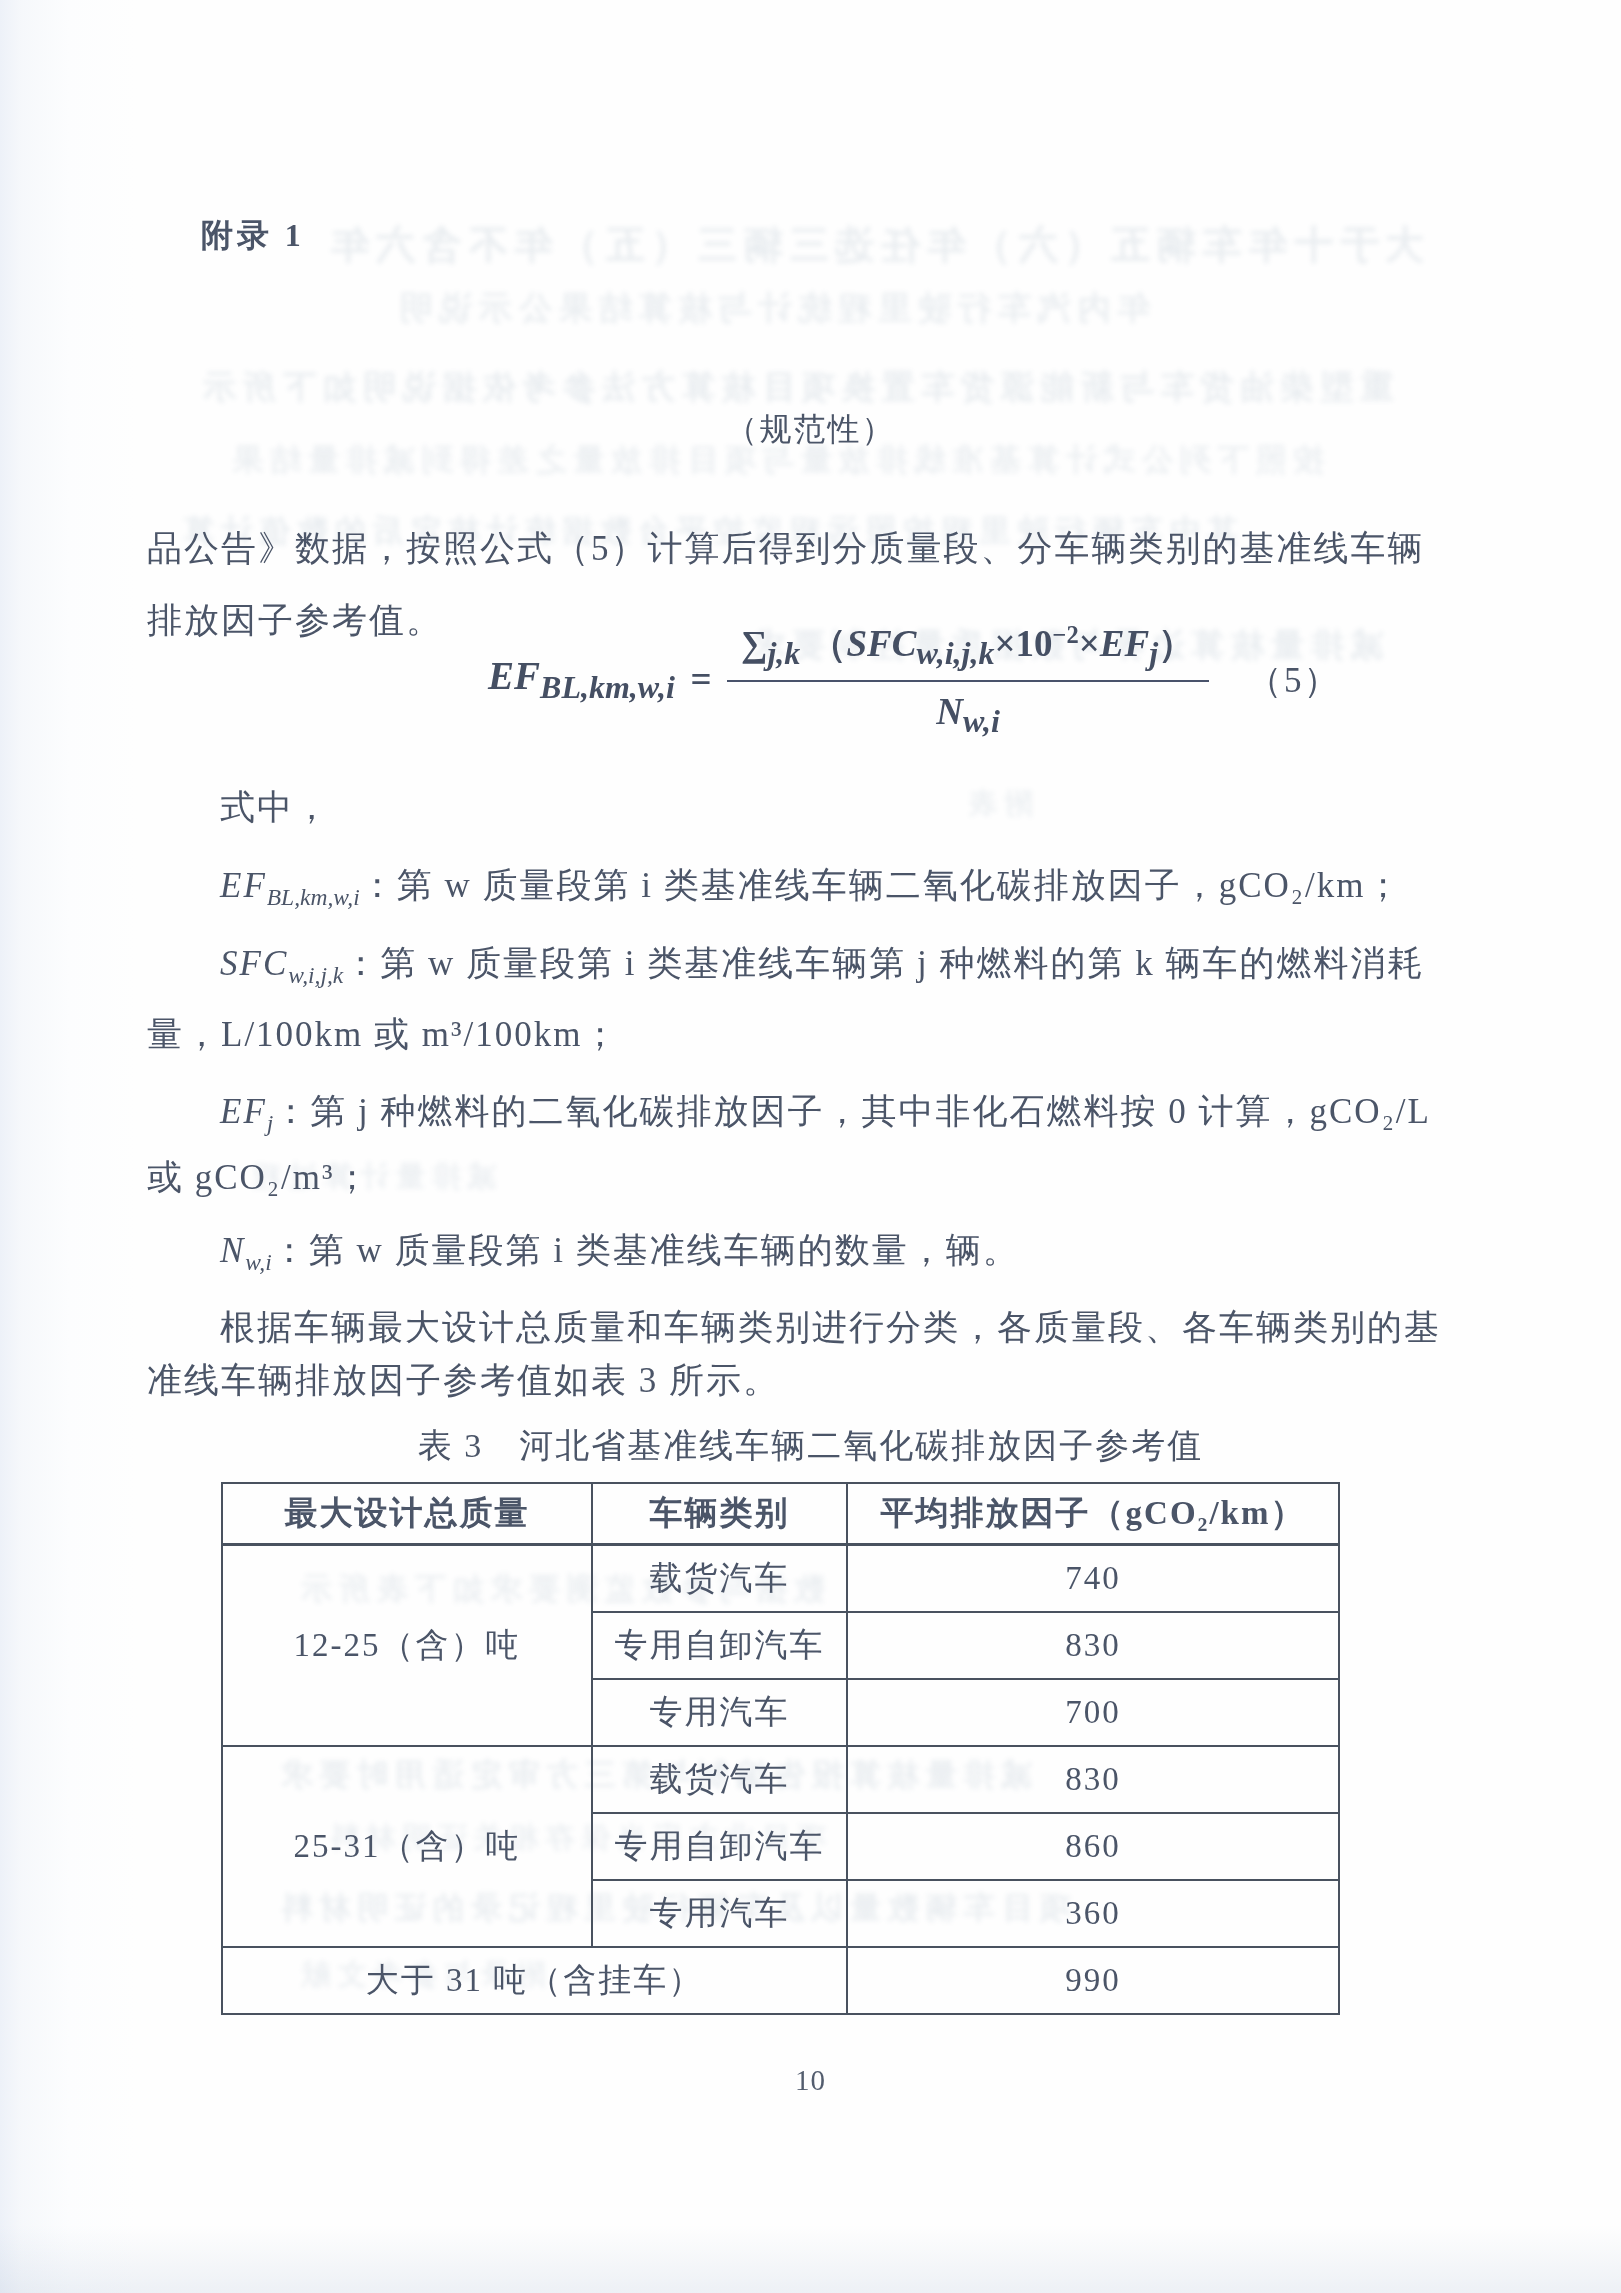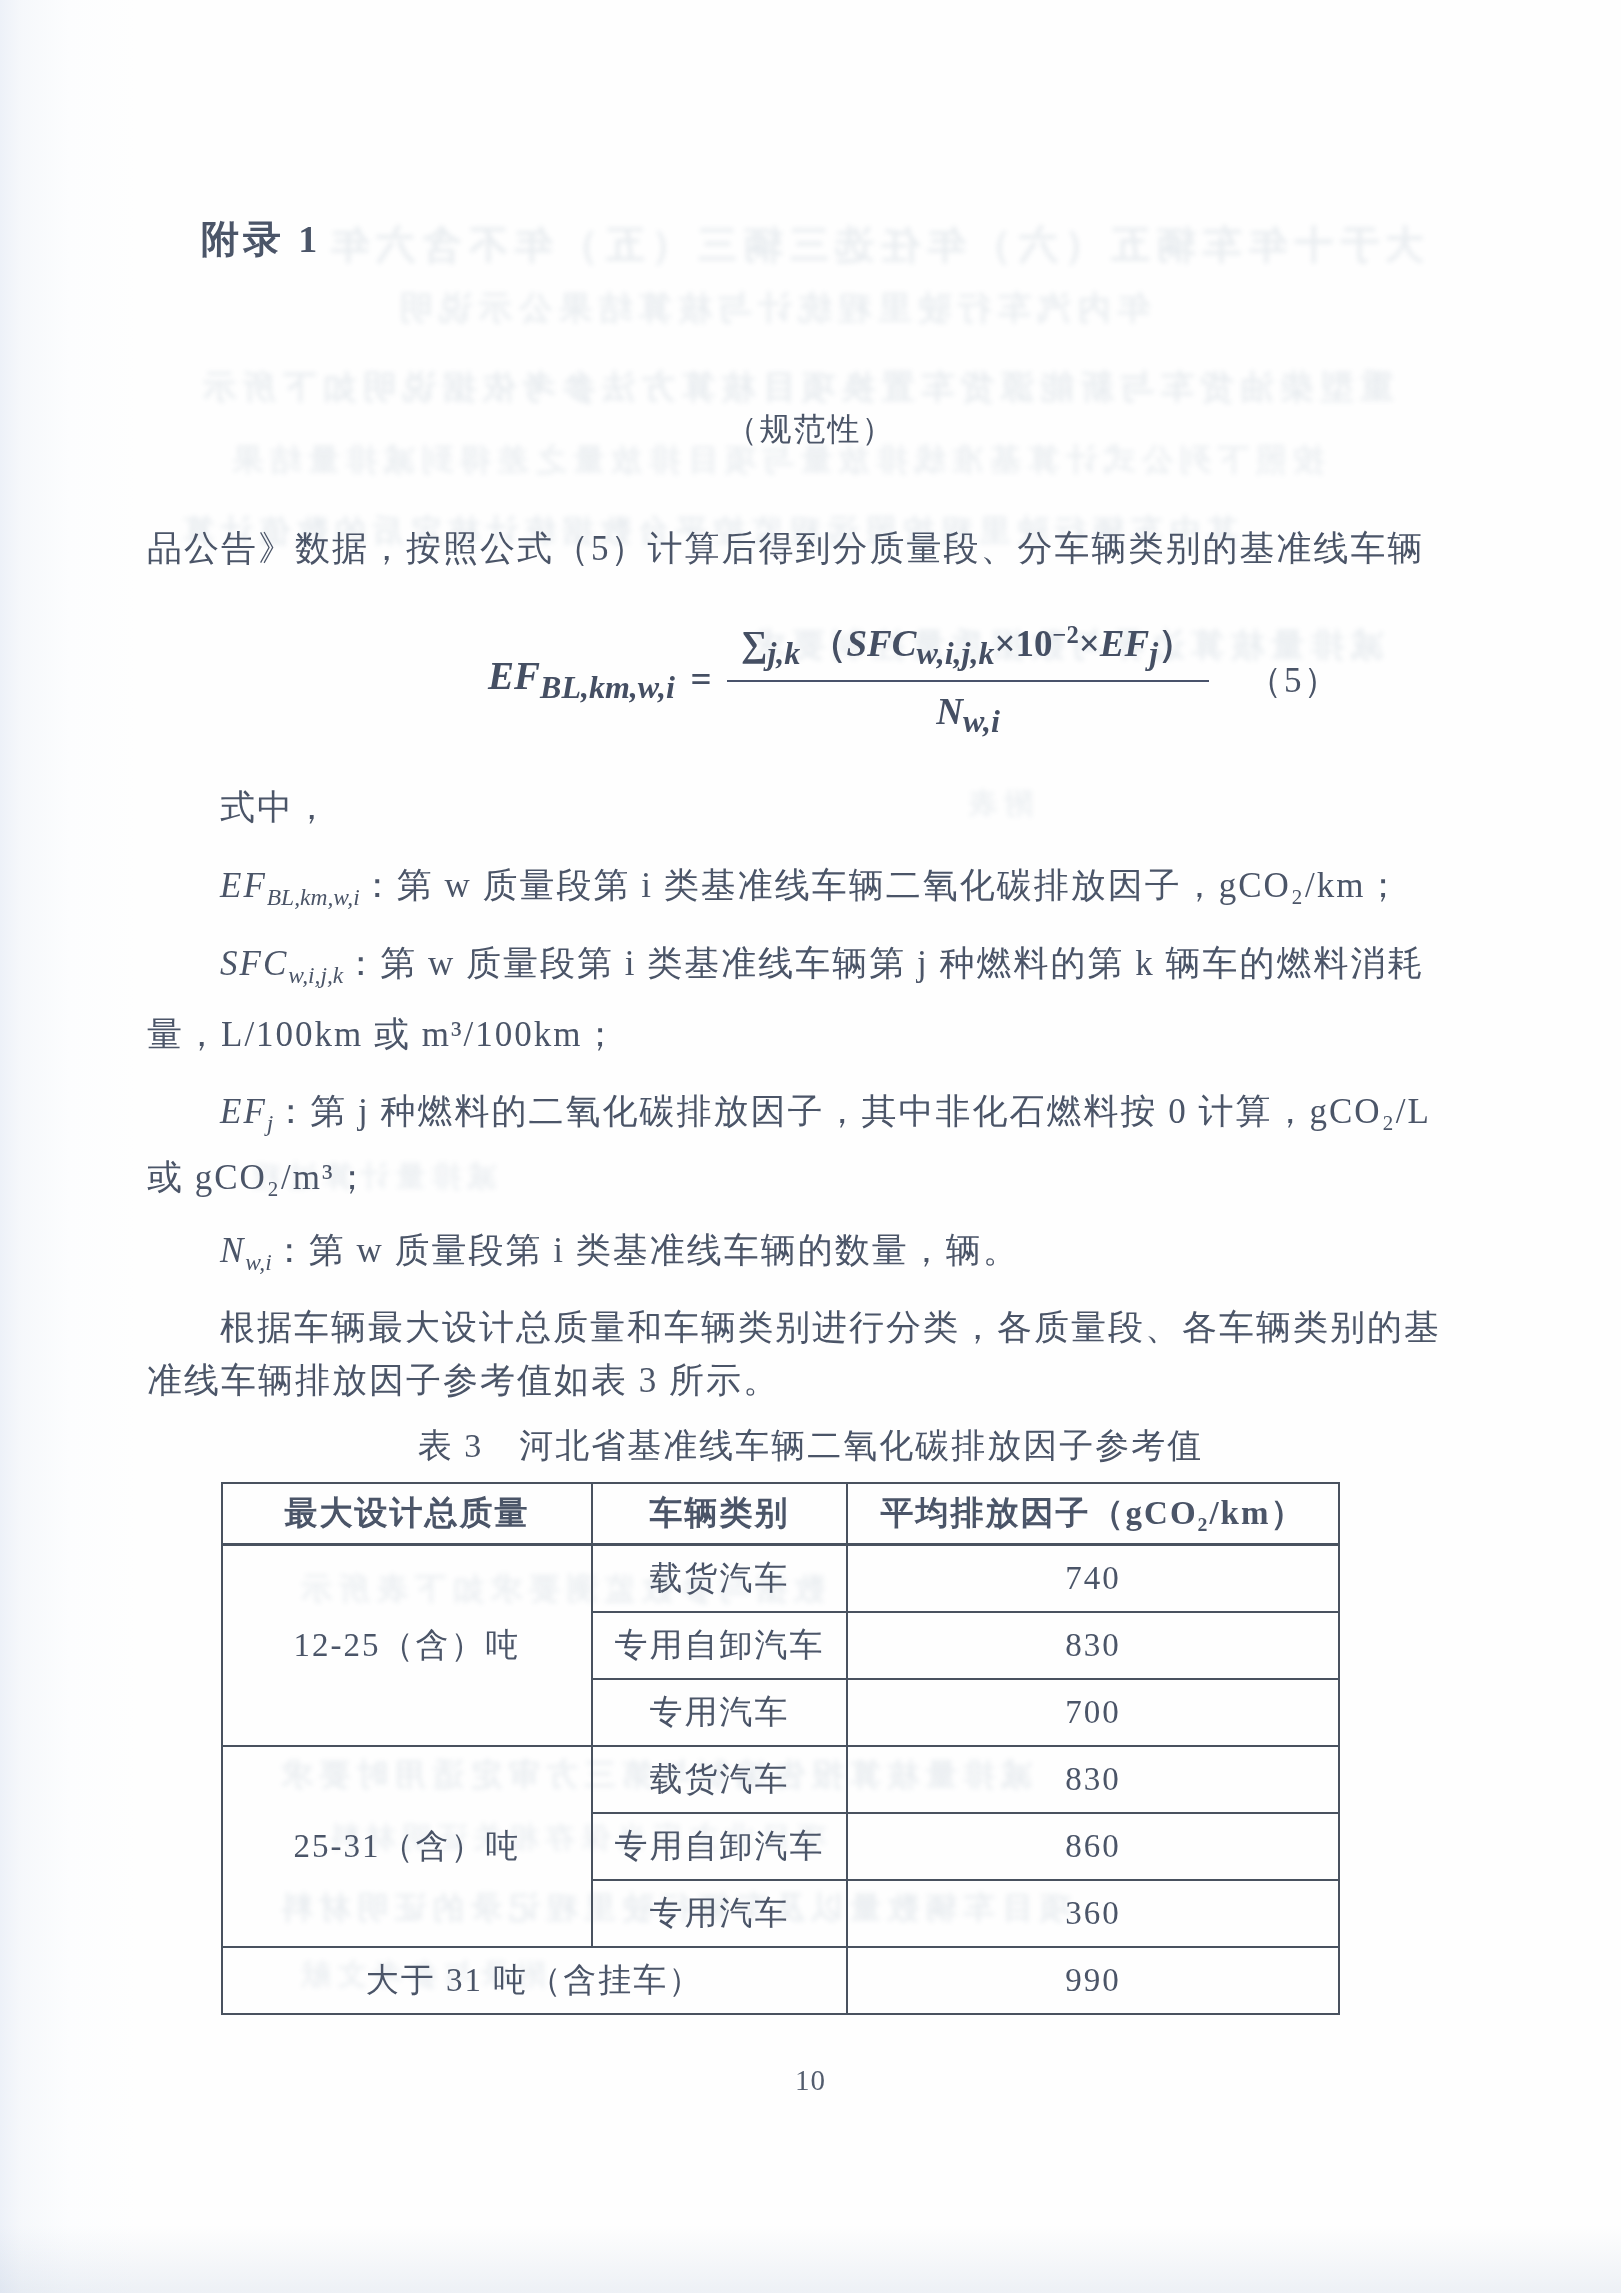--- a/index.html
+++ b/index.html
@@ -11,21 +11,21 @@
       linear-gradient(90deg,#edf1f8 0px,#f6f8fb 21.6px,#fcfdfe 69px,#fefefe 137px,#fefefe 100%);
     color:#4b5568;
     font-family:"Liberation Serif","DejaVu Serif",serif;
   }
   .page::after{
     content:"";position:absolute;left:0;right:0;bottom:0;height:69px;
     background:linear-gradient(0deg,rgba(168,185,210,0.20),rgba(168,185,210,0.0));
     pointer-events:none;
   }
   .abs{position:absolute;}
-  .appendix{top:214px;left:201px;font-size:38px;font-weight:bold;letter-spacing:3.9px;}
+  .appendix{top:214px;left:201px;font-size:32px;font-weight:bold;letter-spacing:3.9px;}
   .doc-title{top:296px;left:0;width:100%;text-align:center;font-size:44px;font-weight:bold;letter-spacing:2.9px;color:#475066;}
   .subtitle{top:408px;left:0;width:100%;text-align:center;font-size:32px;letter-spacing:2px;}
   .bodyline{left:147px;width:1337px;font-size:35px;line-height:45px;letter-spacing:2px;white-space:nowrap;}
   .indent{padding-left:73px;}
   .mi{font-style:italic;}
   .bodyline sub,.defterm sub{font-size:23.5px;letter-spacing:0;}
   
   .formula{top:619px;left:488px;display:flex;align-items:center;font-size:37px;font-style:italic;color:#454f63;}
   .formula .lhs{font-size:39px;font-weight:bold;}
   .formula sub{font-size:32px;font-weight:bold;}
@@ -90,20 +90,21 @@
   <span class="ghost g9">数据与参数监测要求如下表所示</span>
   <span class="ghost g10">减排量核算报告编制与第三方审定适用时要求</span>
   <span class="ghost g11">项目业主应当保存相关证明材料</span>
   <span class="ghost g12">项目车辆数量以及车辆行驶里程记录的证明材料</span>
   <span class="ghost g13">附录与参考文献</span>
 
   <div class="abs appendix">附录 1</div>
   <div class="abs subtitle">（规范性）</div>
 
   <div class="abs bodyline" style="top:526px;">品公告》数据，按照公式（5）计算后得到分质量段、分车辆类别的基准线车辆</div>
+  <div class="abs bodyline" style="top:598px;">排放因子参考值。</div>
 
   <div class="abs formula">
     <span class="lhs"><span class="mi">EF</span><sub class="mi">BL,km,w,i</sub></span>
     <span class="eq">=</span>
     <span class="frac">
       <span class="num"><span>∑</span><sub class="mi">j,k</sub>&nbsp;<span style="font-style:normal;">（</span><span class="mi">SFC</span><sub class="mi">w,i,j,k</sub><span style="font-style:normal;">×</span><span style="font-style:normal;">10</span><sup style="font-style:normal;">−2</sup><span style="font-style:normal;">×</span><span class="mi">EF</span><sub class="mi">j</sub><span style="font-style:normal;">）</span></span>
       <span class="den"><span class="mi">N</span><sub class="mi">w,i</sub></span>
     </span>
   </div>
   <div class="abs eqnum">（5）</div>

